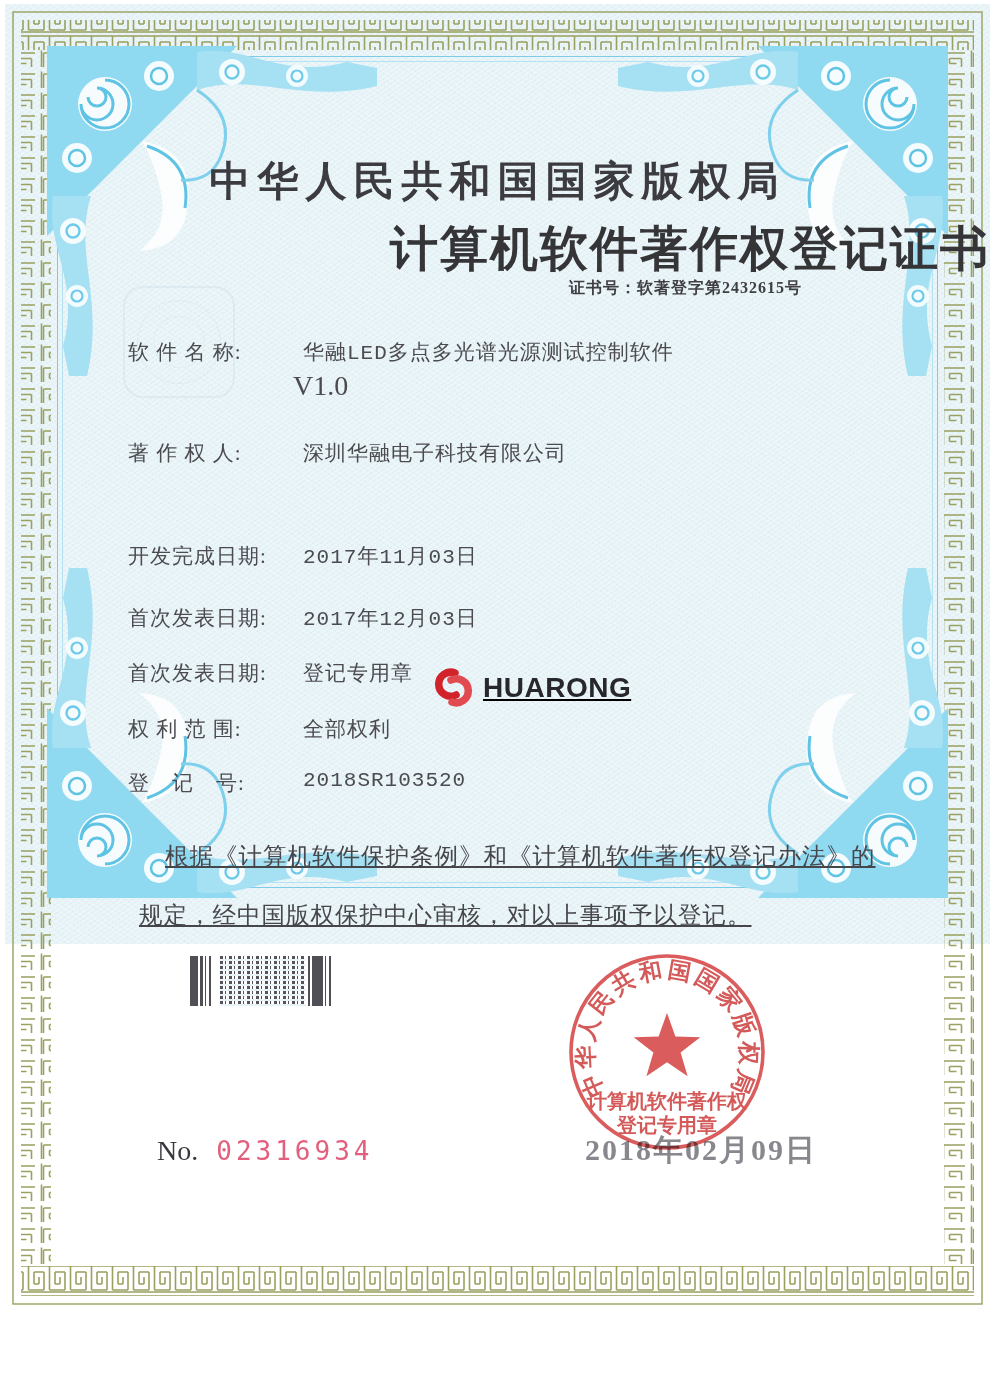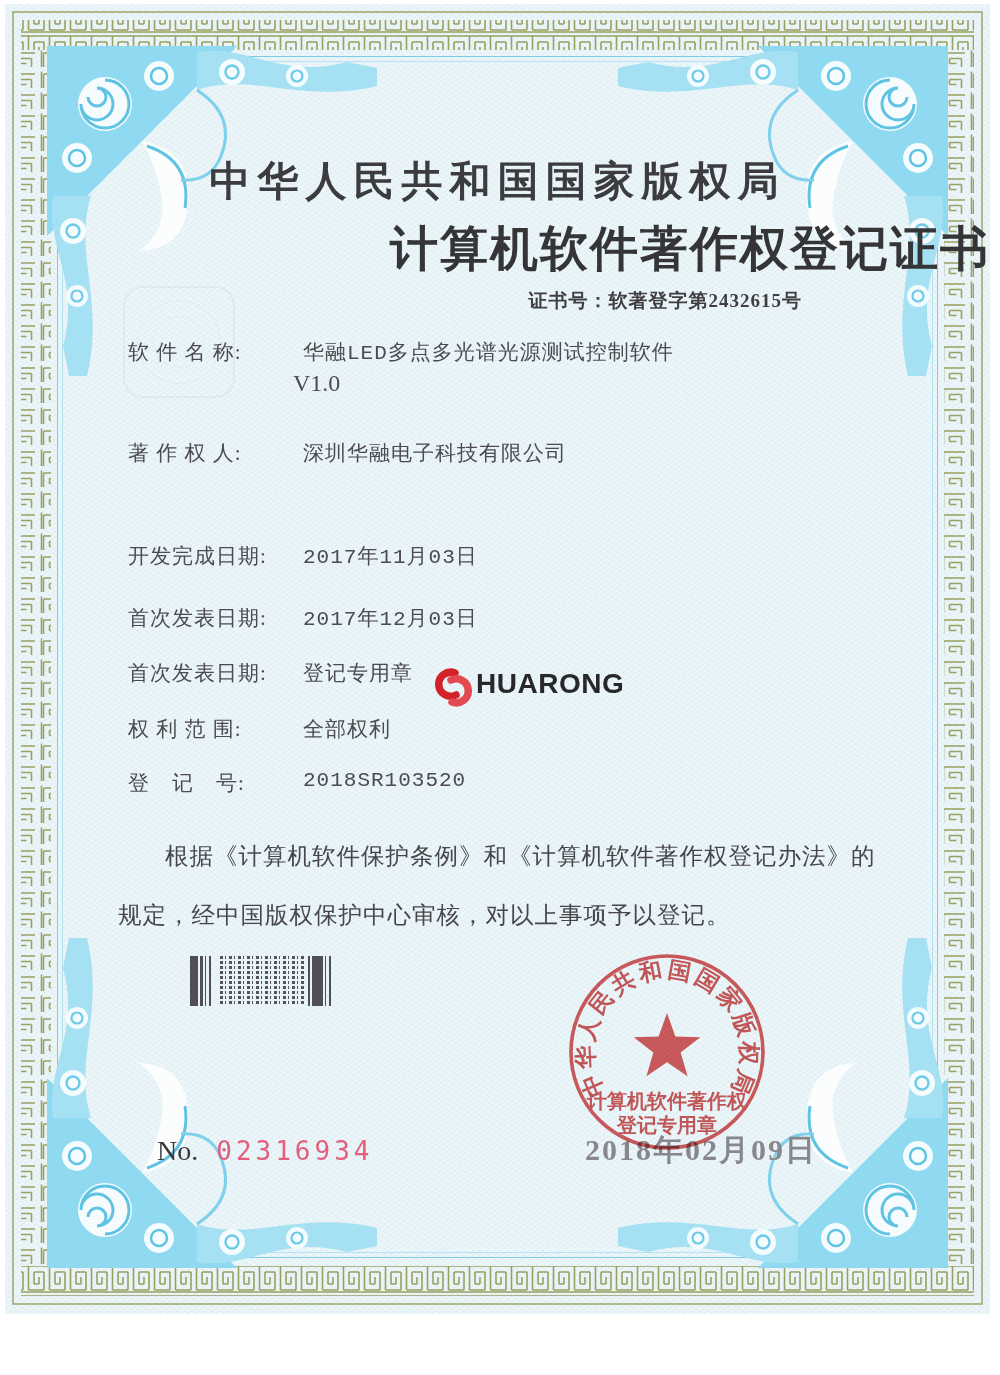--- a/index.html
+++ b/index.html
@@ -2,21 +2,21 @@
 <html><head>
 <meta charset="utf-8">
 <style>
   html,body{margin:0;padding:0;}
   body{
     width:1000px;height:1375px;position:relative;background:#ffffff;
     font-family:"Liberation Serif","DejaVu Serif",serif;
     overflow:hidden;
   }
   .paper{
-    position:absolute;left:5px;top:4px;width:985px;height:1310px;
+    position:absolute;left:5px;top:4px;width:985px;height:940px;
     background:#ecf5f8;
     background-image:
       repeating-linear-gradient(-35deg, rgba(140,200,225,0.10) 0 1px, rgba(140,200,225,0) 1px 4px),
       repeating-linear-gradient(35deg, rgba(140,200,225,0.08) 0 1px, rgba(140,200,225,0) 1px 5px);
   }
   .frame-svg{position:absolute;left:0;top:0;}
   .blue-frame{
     position:absolute;left:52px;top:52px;right:52px;bottom:56px;
     border:1.5px solid #7ccbe8;
   }
@@ -32,33 +32,33 @@
 
   .authority{
     position:absolute;left:0;top:150px;width:100%;text-align:center;
     font-size:41px;font-weight:700;color:#3b3b40;letter-spacing:7px;
   }
   .cert-title{
     position:absolute;left:0;top:213px;width:100%;text-align:right;
     font-size:48px;font-weight:800;color:#353538;letter-spacing:2px;
   }
   .cert-no{
-    position:absolute;top:284px;right:188px;
-    font-size:19px;color:#3f3f43;letter-spacing:1px;font-weight:600;
+    position:absolute;top:274px;right:188px;
+    font-size:16px;color:#3f3f43;letter-spacing:1px;font-weight:600;
   }
   .field{position:absolute;left:123px;font-size:21px;color:#4b4b50;letter-spacing:1px;}
   .field .lbl{display:inline-block;min-width:160px;}
   .field .val{position:absolute;left:175px;white-space:nowrap;font-family:Liberation Mono, monospace;}
-  .val2{position:absolute;left:288px;top:366px;font-size:24px;color:#4b4b50;}
-
-  .statement{position:absolute;left:113px;width:776px;font-size:23.5px;color:#46464b;letter-spacing:1px;}
+  .val2{position:absolute;left:288px;top:366px;font-size:28px;color:#4b4b50;}
+
+  .statement{position:absolute;left:113px;width:776px;font-size:23.5px;color:#46464b;letter-spacing:1px;text-decoration:underline;}
   .statement .line1{padding-left:2em;}
-  .statement .line2{margin-top:27px;}
-
-  .logo{position:absolute;left:425px;top:664px;display:flex;}
+  .statement .line2{margin-top:27px;margin-left:21px;}
+
+  .logo{position:absolute;left:425px;top:664px;display:flex;align-items:center;gap:7px;text-decoration:underline;}
   .logo-text{font-family:"Liberation Sans","DejaVu Sans",sans-serif;font-weight:800;
     font-size:28px;color:#28282c;letter-spacing:0.5px;}
 
   .barcode{position:absolute;left:185px;top:952px;width:145px;height:50px;display:flex;}
   .bc-l{width:30px;height:100%;
     background:linear-gradient(90deg,#4f4f55 0 8px,rgba(0,0,0,0) 8px 10px,#4f4f55 10px 13px,rgba(0,0,0,0) 13px 15px,#4f4f55 15px 16px,rgba(0,0,0,0) 16px 19px,#4f4f55 19px 21px,rgba(0,0,0,0) 21px 30px);}
   .bc-m{width:86px;height:100%;
     background-image:
       repeating-linear-gradient(0deg,#e9f3f7 0 2px,rgba(233,243,247,0) 2px 5px),
       repeating-linear-gradient(90deg,#54545a 0 3px,rgba(84,84,90,0) 3px 5px,#54545a 5px 6px,rgba(84,84,90,0) 6px 9px);}

